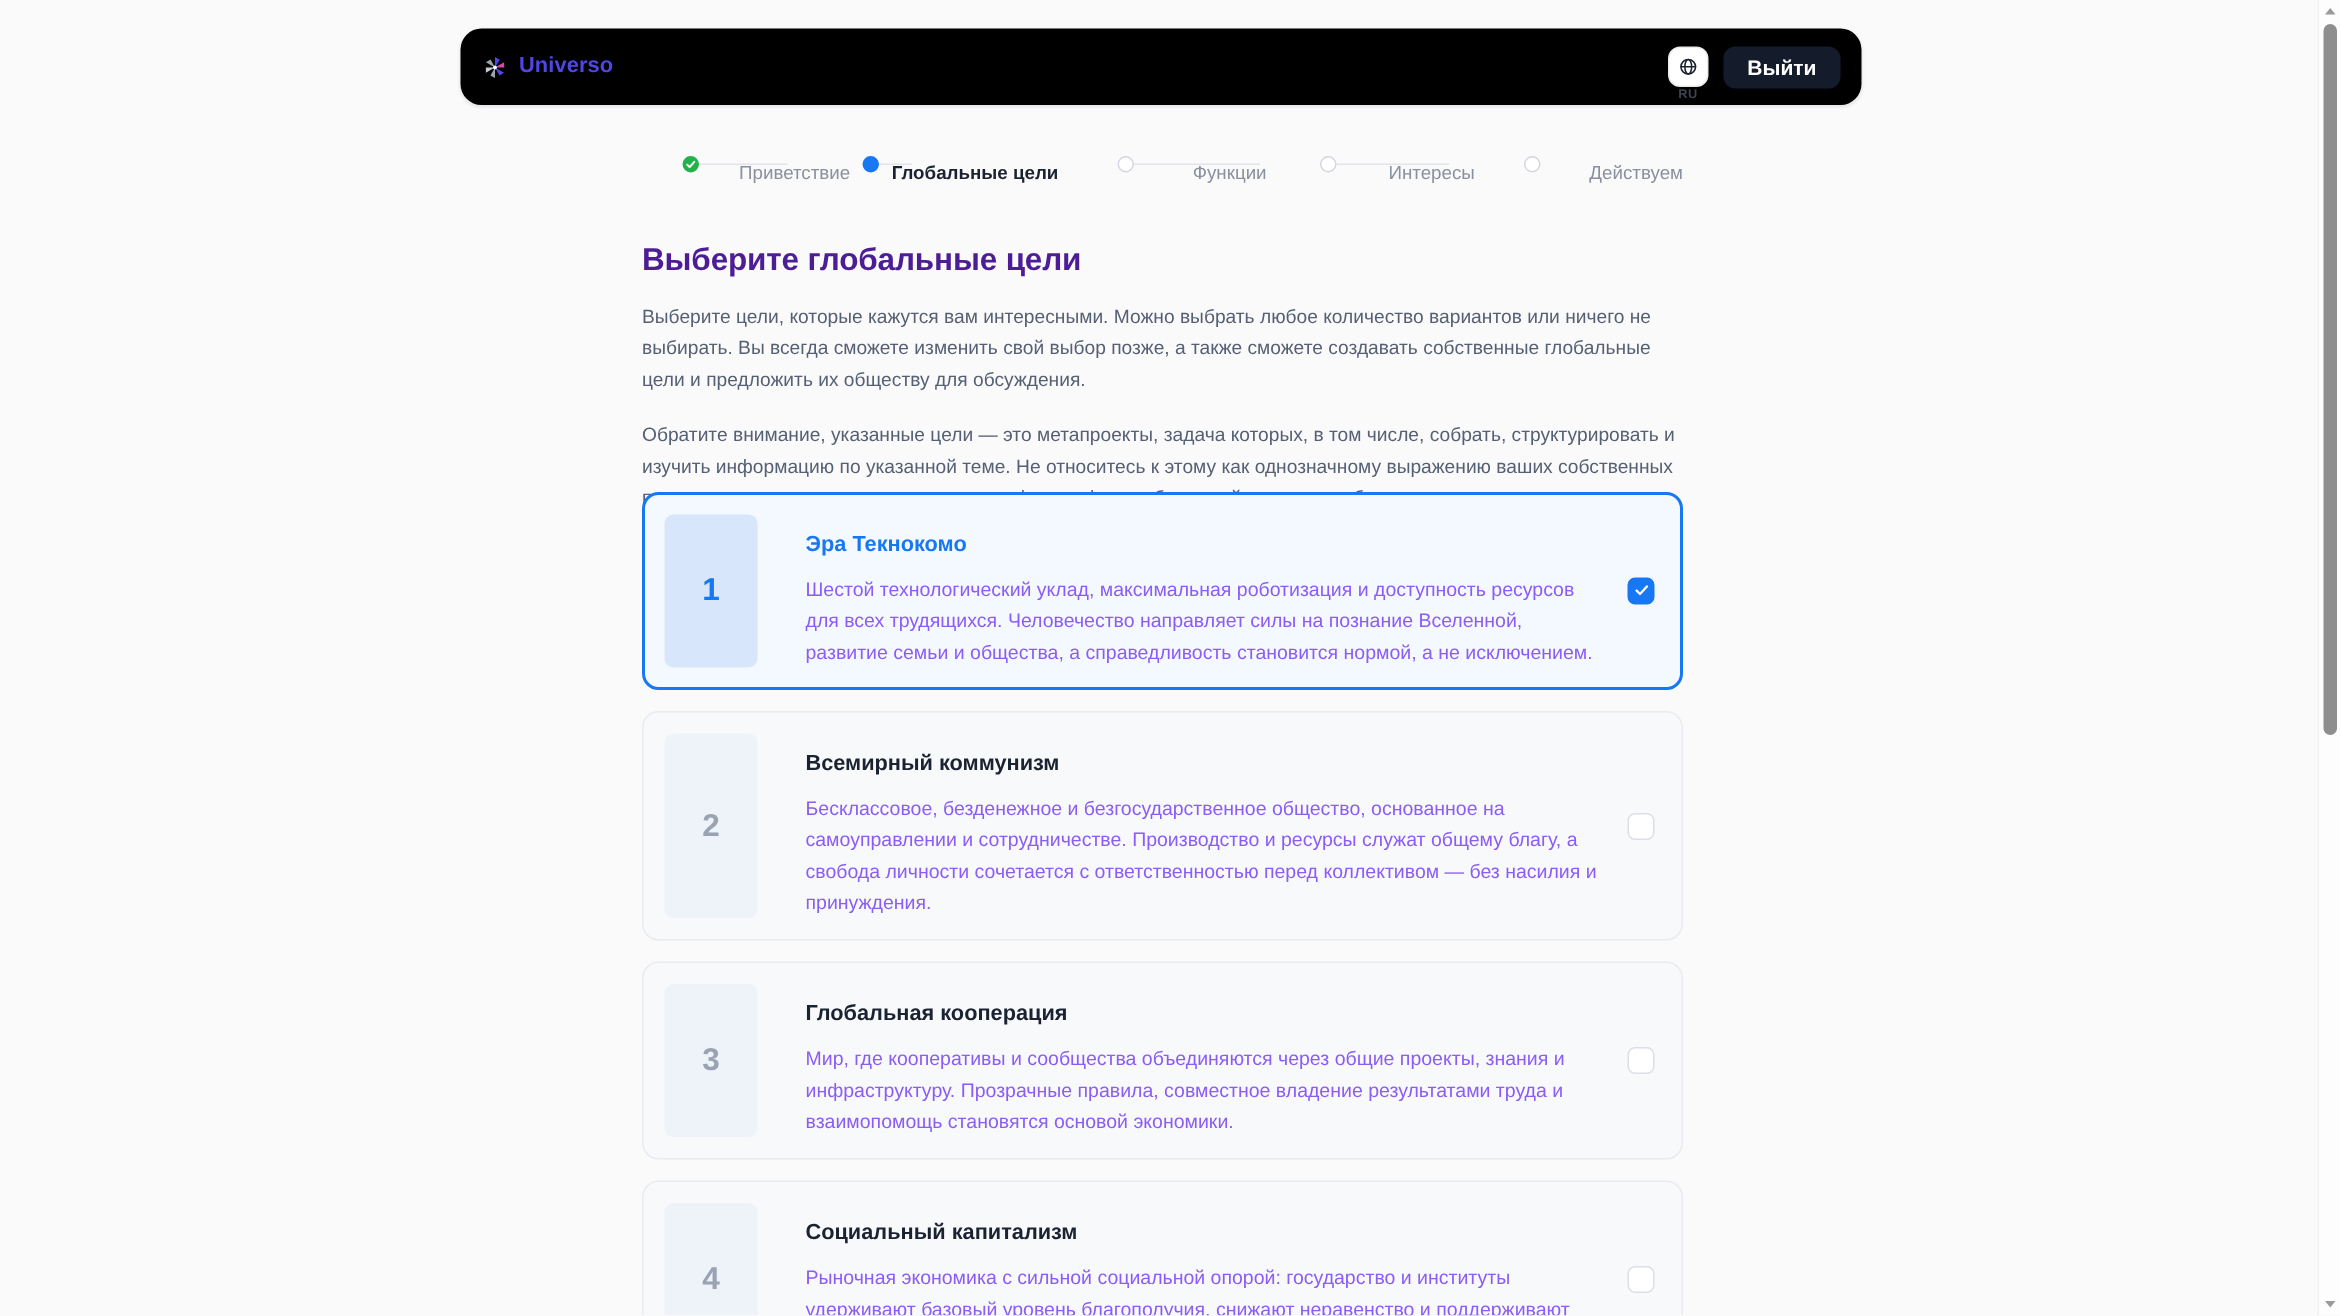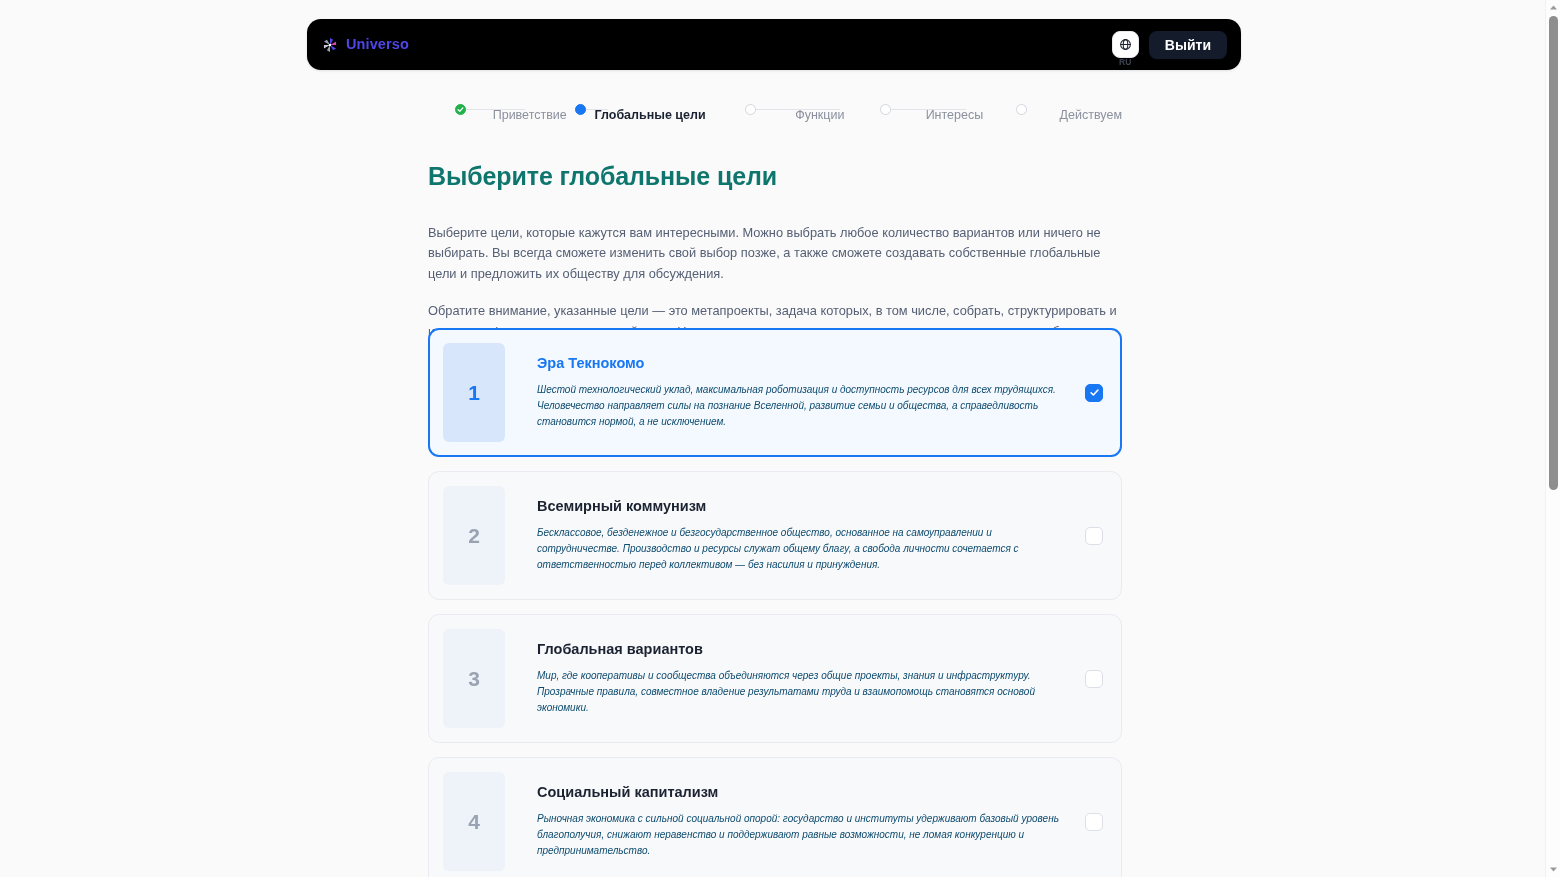--- a/index.html
+++ b/index.html
@@ -173,24 +173,24 @@
   }
 
   
   .content {
     position: absolute;
     left: 428px;
     top: 160px;
     width: 694px;
   }
   .page-title {
-    font-size: 25px;
+    font-size: 21px;
     font-weight: 700;
-    color: #0f766e;
-    margin: 0 0 30px 0;
+    color: #4c1d95;
+    margin: 0 0 14px 0;
     line-height: 1.3;
     letter-spacing: -.1px;
   }
   .intro-p {
     font-size: 12.8px;
     line-height: 1.63;
     color: #566074;
     margin: 4px 0 16px 0;
   }
   .intro-p:last-of-type { margin-bottom: 0; }
@@ -245,26 +245,25 @@
     font-weight: 600;
     color: #1b2231;
     margin: 0 0 9px 0;
     line-height: 1.3;
   }
   .goal-card.selected .goal-title {
     color: #1877f2;
     font-weight: 700;
   }
   .goal-desc {
-    font-size: 10px;
+    font-size: 13px;
     line-height: 1.62;
-    color: #0c4a6e;
+    color: #8b5cf6;
     margin: 0;
     max-width: 540px;
-    font-style: italic;
   }
   .goal-check-wrap {
     flex: 0 0 auto;
     display: flex;
     align-items: center;
     padding-right: 4px;
   }
   .checkbox {
     width: 18px;
     height: 18px;
@@ -431,21 +430,21 @@
         <p class="goal-desc">Бесклассовое, безденежное и безгосударственное общество, основанное на самоуправлении и сотрудничестве. Производство и ресурсы служат общему благу, а свобода личности сочетается с ответственностью перед коллективом — без насилия и принуждения.</p>
       </div>
       <div class="goal-check-wrap">
         <div class="checkbox"></div>
       </div>
     </div>
 
     <div class="goal-card">
       <div class="goal-badge">3</div>
       <div class="goal-body">
-        <div class="goal-title">Глобальная вариантов</div>
+        <div class="goal-title">Глобальная кооперация</div>
         <p class="goal-desc">Мир, где кооперативы и сообщества объединяются через общие проекты, знания и инфраструктуру. Прозрачные правила, совместное владение результатами труда и взаимопомощь становятся основой экономики.</p>
       </div>
       <div class="goal-check-wrap">
         <div class="checkbox"></div>
       </div>
     </div>
 
     <div class="goal-card">
       <div class="goal-badge">4</div>
       <div class="goal-body">

